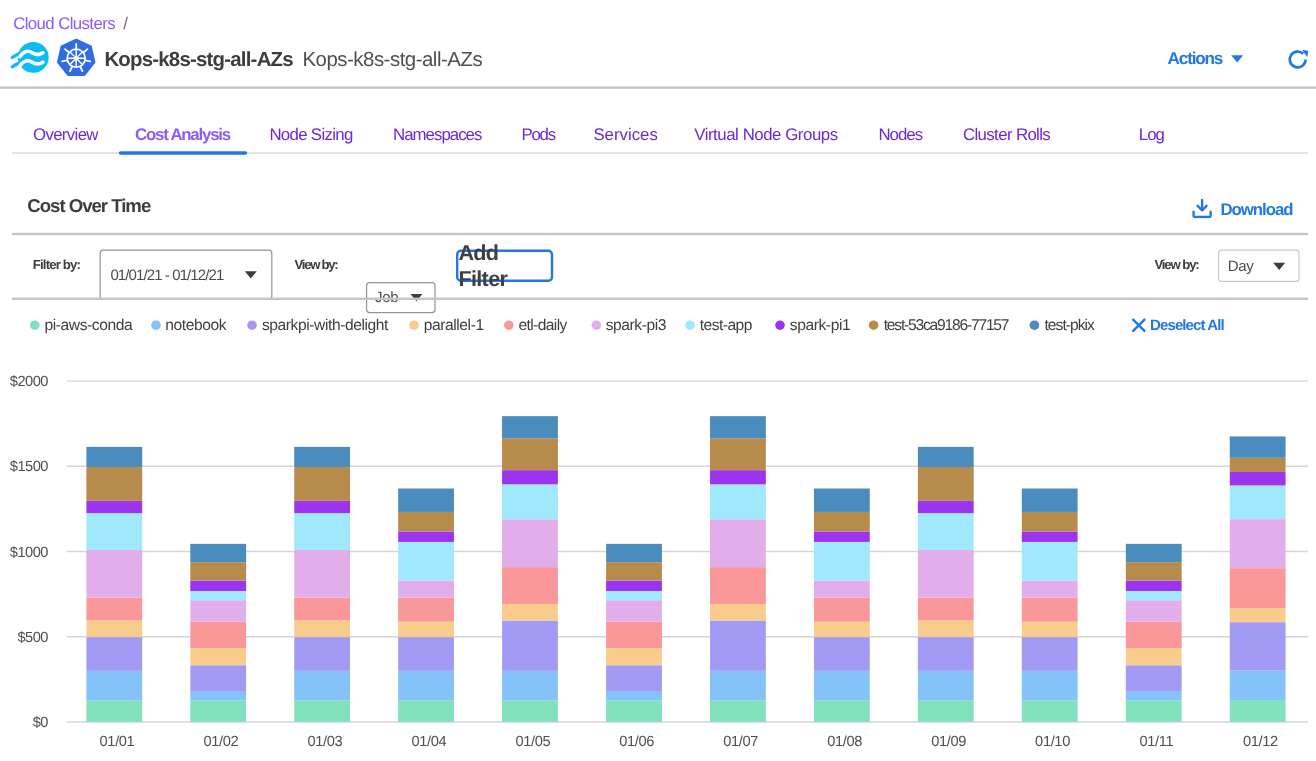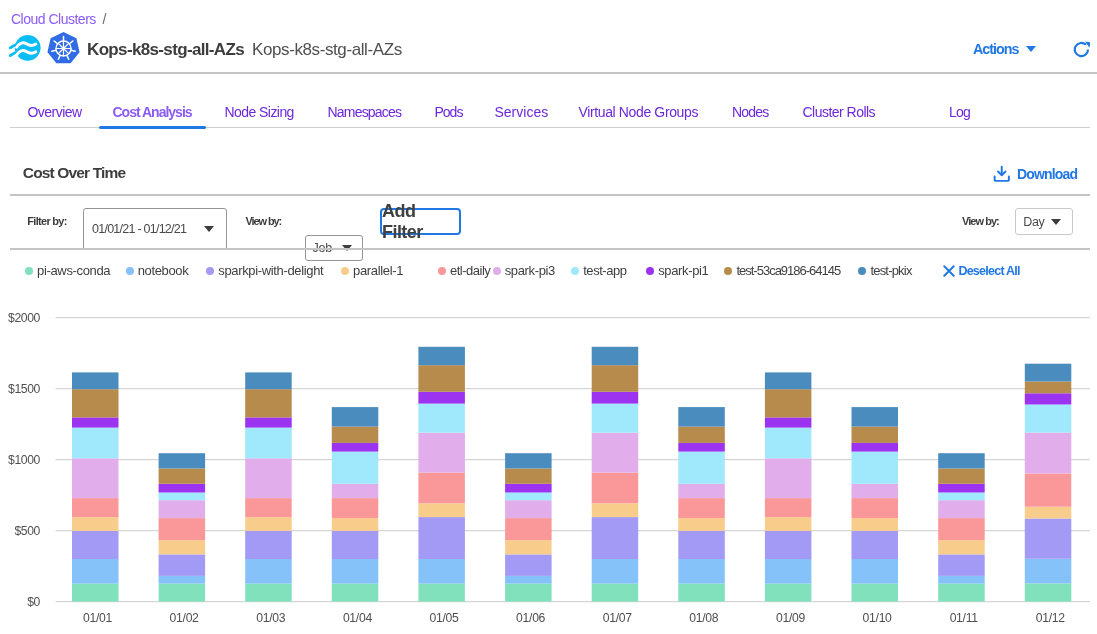--- a/index.html
+++ b/index.html
@@ -102,21 +102,21 @@
 </div>
 <div class="blab" style="left:245.5px; top:214.8px; letter-spacing:-1.1px;">View by:</div>
 <div class="selbox" style="left:304.6px; top:208.3px; width:58px; height:26px;margin-top:27px;">
   <span style="font-size:12.5px; color:#4a4a4a; letter-spacing:-0.3px; margin-left:7px;">Job</span>
   <span class="tri" style="position:absolute; right:10px;"></span>
 </div>
 <div class="abs" style="left:380px; top:208px; width:81px; height:27px; border:2px solid #2178e5; border-radius:4px;
   display:flex; align-items:center; justify-content:center; font-size:18px; font-weight:bold; color:#404040; letter-spacing:-0.55px;">Add Filter</div>
 
 <div class="blab" style="left:962px; top:214.8px; letter-spacing:-0.95px;">View by:</div>
-<div class="selbox" style="left:1015.2px; top:208.4px; width:58px; height:27px; border-color:#c9c9c9;">
+<div class="selbox" style="left:1015.2px; top:208.4px; width:68px; height:27px; border-color:#c9c9c9;">
   <span style="font-size:12.5px; color:#4a4a4a; letter-spacing:-0.3px; margin-left:7px;">Day</span>
   <span class="tri" style="position:absolute; right:11px;"></span>
 </div>
 
 <div class="hr" style="top:247.5px"></div>
 
 <div class="litem" style="left:25.1px">
     <span class="dot" style="background:#80e1bc"></span>
     <span class="ltext" style="letter-spacing:-0.35px">pi-aws-conda</span>
   </div>
@@ -125,39 +125,39 @@
     <span class="ltext" style="letter-spacing:-0.35px">notebook</span>
   </div>
 <div class="litem" style="left:206.3px">
     <span class="dot" style="background:#a29af5"></span>
     <span class="ltext" style="letter-spacing:-0.35px">sparkpi-with-delight</span>
   </div>
 <div class="litem" style="left:341.1px">
     <span class="dot" style="background:#f8cd8c"></span>
     <span class="ltext" style="letter-spacing:-0.35px">parallel-1</span>
   </div>
-<div class="litem" style="left:438px">
+<div class="litem" style="left:420px">
     <span class="dot" style="background:#fa9799"></span>
     <span class="ltext" style="letter-spacing:-0.5px">etl-daily</span>
   </div>
 <div class="litem" style="left:492.7px">
     <span class="dot" style="background:#e2adeb"></span>
     <span class="ltext" style="letter-spacing:-0.35px">spark-pi3</span>
   </div>
 <div class="litem" style="left:571.2px">
     <span class="dot" style="background:#a0e8fb"></span>
     <span class="ltext" style="letter-spacing:-0.45px">test-app</span>
   </div>
 <div class="litem" style="left:646.2px">
     <span class="dot" style="background:#9c33f1"></span>
     <span class="ltext" style="letter-spacing:-0.35px">spark-pi1</span>
   </div>
 <div class="litem" style="left:724.4px">
     <span class="dot" style="background:#b68b4c"></span>
-    <span class="ltext" style="letter-spacing:-1.0px">test-53ca9186-64145</span>
+    <span class="ltext" style="letter-spacing:-1.0px">test-53ca9186-77157</span>
   </div>
 <div class="litem" style="left:858.4px">
     <span class="dot" style="background:#4a8cbe"></span>
     <span class="ltext" style="letter-spacing:-0.8px">test-pkix</span>
   </div>
 
 <svg class="abs" style="left:942.5px; top:264.5px" width="12" height="12" viewBox="0 0 12 12">
   <path d="M1.3 1.3 L10.7 10.7 M10.7 1.3 L1.3 10.7" stroke="#2178e5" stroke-width="2" stroke-linecap="round"></path>
 </svg>
 <div class="abs" style="left:958.4px; top:264px; font-size:12.5px; font-weight:bold; color:#2178e5; letter-spacing:-0.75px;">Deselect All</div>

